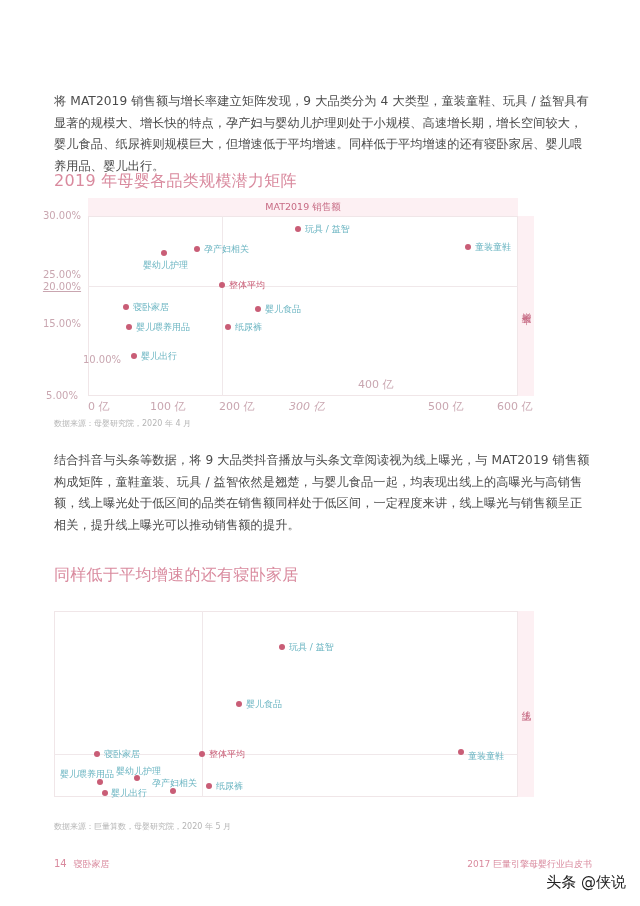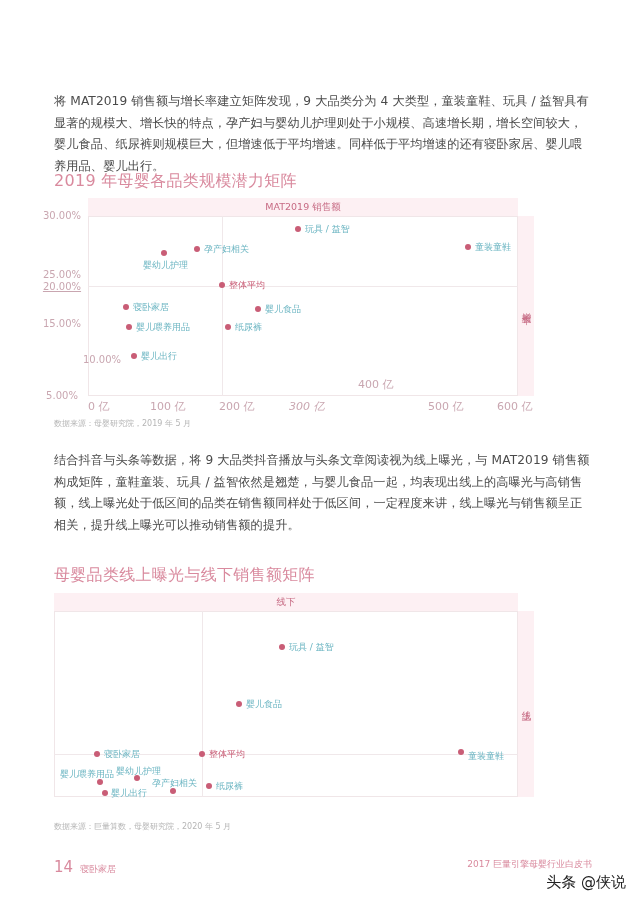--- a/index.html
+++ b/index.html
@@ -14,21 +14,21 @@
   .band-right span { writing-mode: vertical-rl; letter-spacing: 1px; }
   .plot { position: absolute; border: 1px solid #f0e6e8; background: #fff; }
   .divider-v { position: absolute; width: 1px; background: #f0e8ea; }
   .divider-h { position: absolute; height: 1px; background: #f0e8ea; }
   .ytick { position: absolute; font-size: 10px; color: #c9a6b0; text-align: center; width: 40px; }
   .xtick { position: absolute; font-size: 11px; color: #c9a6b0; }
   .pt { position: absolute; width: 6px; height: 6px; border-radius: 50%; background: #c95d76; margin-left: -3px; margin-top: -3px; }
   .lbl { position: absolute; font-size: 9px; color: #6bb5c2; white-space: nowrap; }
   .lbl.avg { color: #c95d76; }
   .footer-left { position: absolute; left: 54px; top: 858px; font-size: 9px; color: #d98a9e; }
-  .footer-left .num { font-size: 15px; color: #d98a9e; margin-right: 4px; }
+  .footer-left .num { font-size: 10px; color: #d98a9e; margin-right: 4px; }
   .footer-right { position: absolute; right: 48px; top: 858px; font-size: 9px; color: #d98a9e; }
   .watermark { position: absolute; right: 14px; top: 873px; font-size: 15px; color: #222; }
 </style>
 </head>
 <body>
 
 <p class="para" style="top:91px;">将 MAT2019 销售额与增长率建立矩阵发现，9 大品类分为 4 大类型，童装童鞋、玩具 / 益智具有显著的规模大、增长快的特点，孕产妇与婴幼儿护理则处于小规模、高速增长期，增长空间较大，婴儿食品、纸尿裤则规模巨大，但增速低于平均增速。同样低于平均增速的还有寝卧家居、婴儿喂养用品、婴儿出行。</p>
 
 <div class="section-title" style="top:171px;">2019 年母婴各品类规模潜力矩阵</div>
 
@@ -80,28 +80,27 @@
   <div class="pt" style="left:129px;top:327px;"></div>
   <div class="lbl" style="left:136px;top:321px;">婴儿喂养用品</div>
 
   <div class="pt" style="left:228px;top:327px;"></div>
   <div class="lbl" style="left:235px;top:321px;">纸尿裤</div>
 
   <div class="pt" style="left:134px;top:356px;"></div>
   <div class="lbl" style="left:141px;top:350px;">婴儿出行</div>
 </div>
 
-<div class="source" style="top:418px;">数据来源：母婴研究院，2019 年 5 月</div>
+<div class="source" style="top:418px;">数据来源：母婴研究院，2020 年 4 月</div>
 
 <p class="para" style="top:450px;">结合抖音与头条等数据，将 9 大品类抖音播放与头条文章阅读视为线上曝光，与 MAT2019 销售额构成矩阵，童鞋童装、玩具 / 益智依然是翘楚，与婴儿食品一起，均表现出线上的高曝光与高销售额，线上曝光处于低区间的品类在销售额同样处于低区间，一定程度来讲，线上曝光与销售额呈正相关，提升线上曝光可以推动销售额的提升。</p>
 
-<div class="section-title" style="top:565px;">母婴品类线上曝光与线下销售额矩阵</div>
+<div class="section-title" style="top:565px;">同样低于平均增速的还有寝卧家居</div>
 
 <div class="chart" style="left:0;top:0;width:640px;height:840px;">
-  <div class="band-top" style="left:54px;top:593px;width:464px;height:18px;line-height:18px;"><span>线下</span></div>
   <div class="band-right" style="left:518px;top:611px;width:16px;height:186px;">
       <span>线上</span>
     </div>
   <div class="plot" style="left:54px;top:611px;width:464px;height:186px;"></div>
   <div class="divider-v" style="left:202px;top:611px;height:186px;"></div>
   <div class="divider-h" style="left:54px;top:754px;width:464px;"></div>
 
   <div class="pt" style="left:282px;top:647px;"></div>
   <div class="lbl" style="left:289px;top:641px;">玩具 / 益智</div>
 

